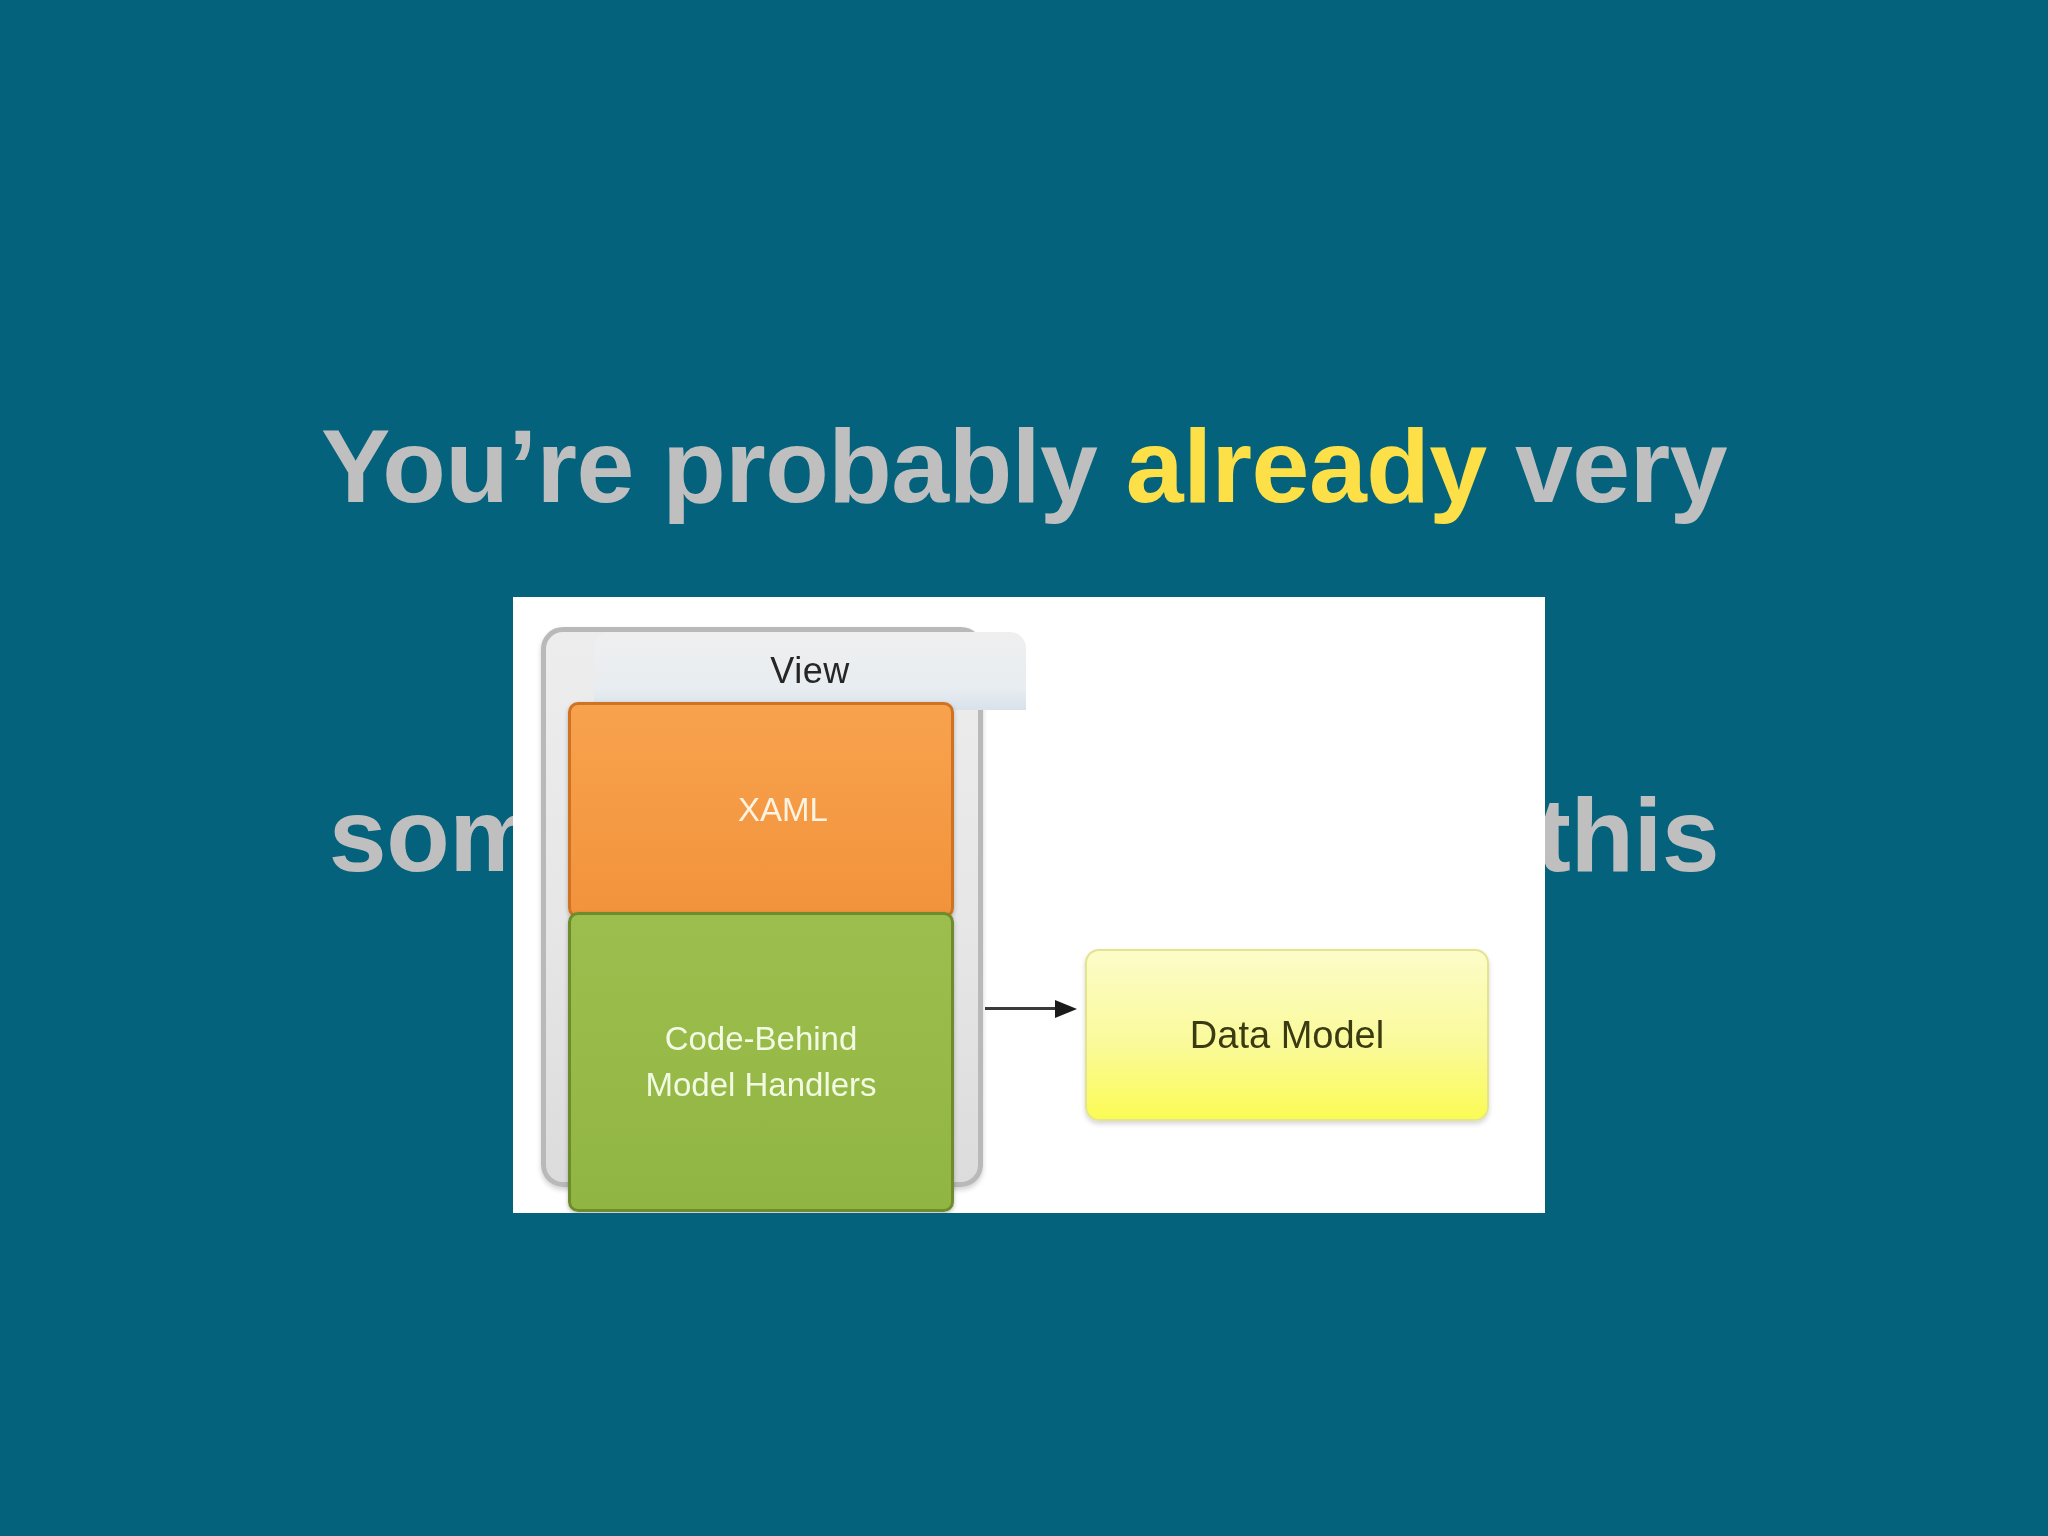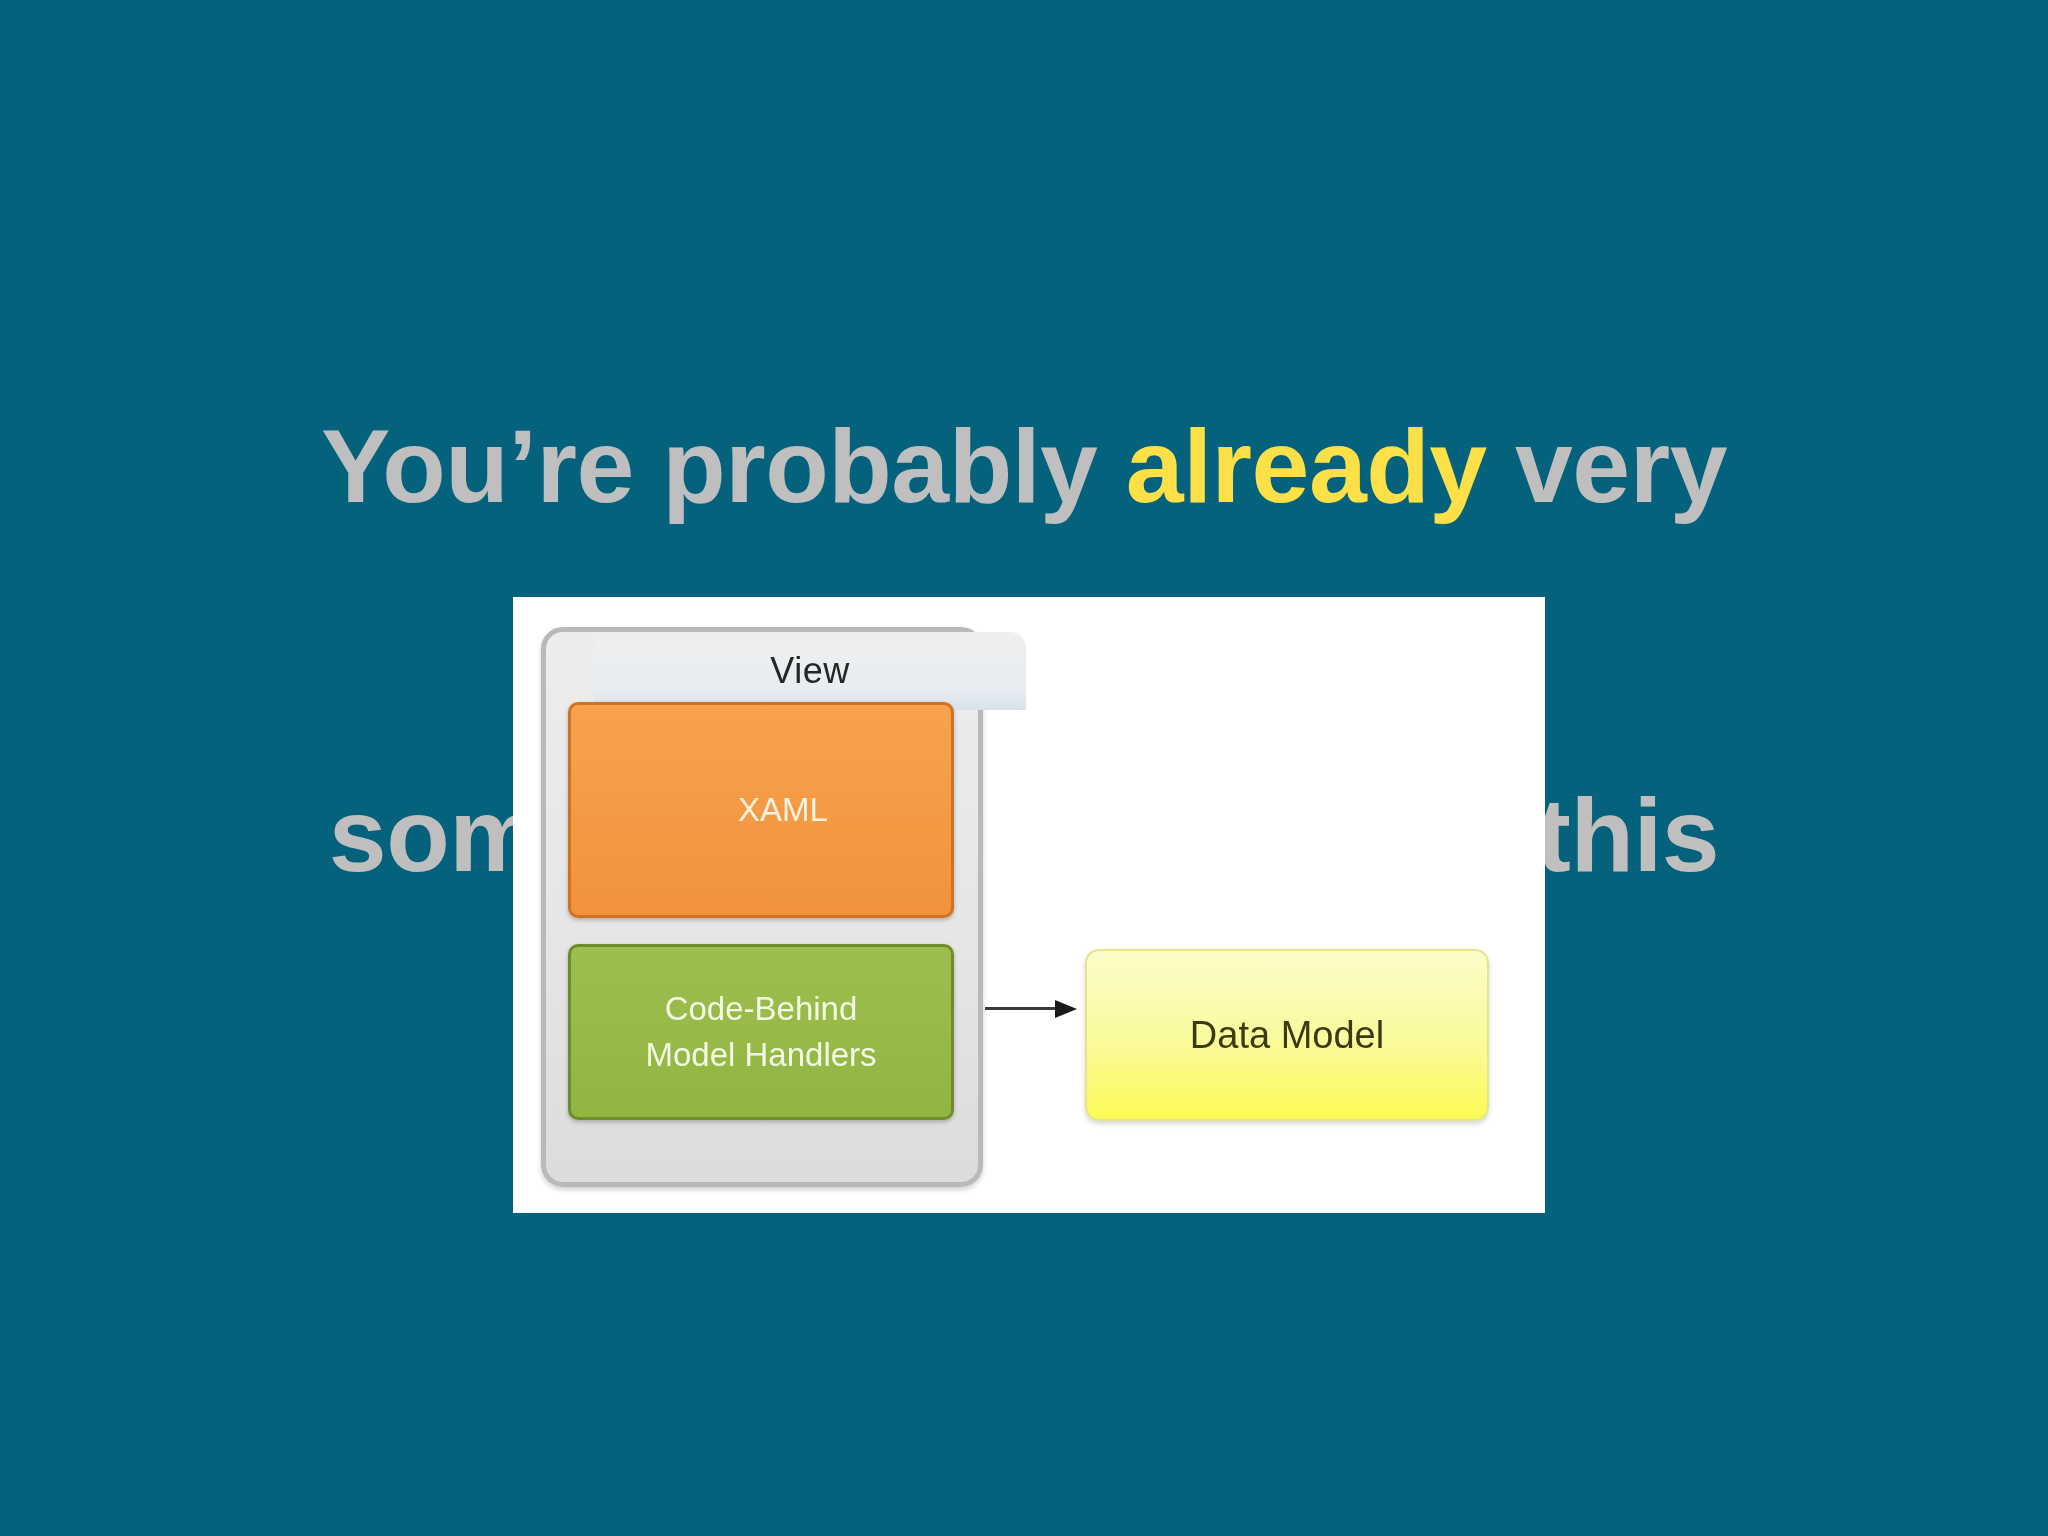--- a/index.html
+++ b/index.html
@@ -95,22 +95,22 @@
     box-shadow: 0 2px 4px rgba(0,0,0,0.25);
   }
   #xaml-box {
     top: 70px;
     height: 216px;
     background: linear-gradient(180deg, #F8A24D 0%, #F2933C 100%);
     border: 3px solid #CF7222;
     padding-left: 44px;
   }
   #codebehind-box {
-    top: 312px;
-    height: 176px;
+    top: 280px;
+    height: 300px;
     background: linear-gradient(180deg, #9CBE4E 0%, #91B543 100%);
     border: 3px solid #6E8C2B;
     color: #F3FAE4;
     justify-content: center;
   }
 
   
   #arrow {
     position: absolute;
     left: 472px;

